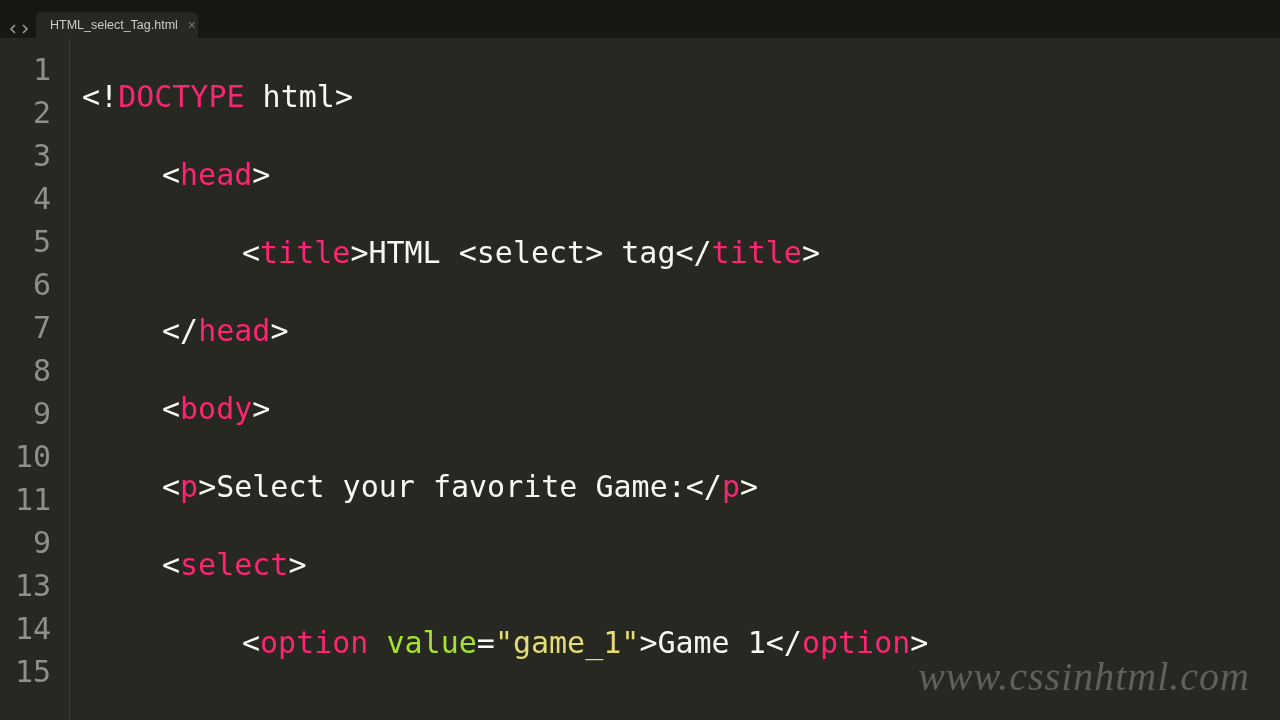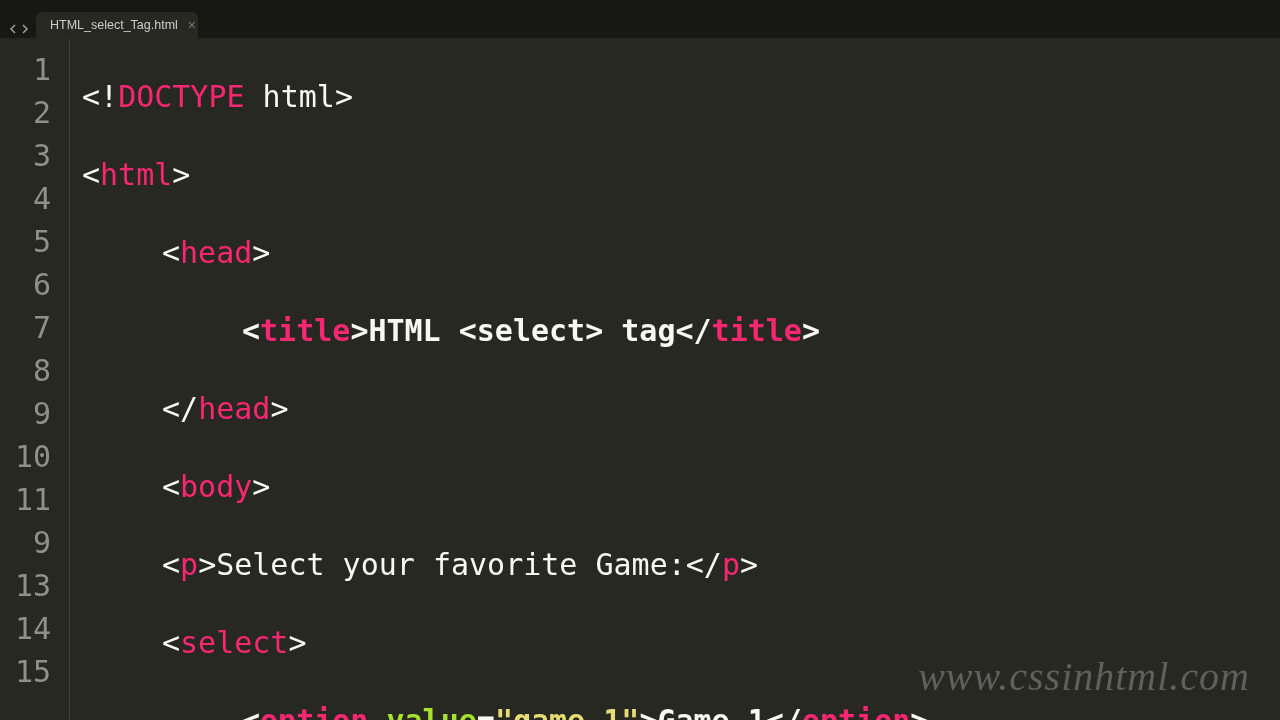--- a/index.html
+++ b/index.html
@@ -71,21 +71,21 @@
     position: relative;
   }
   .code-line { height: 43px; line-height: 43px; }
   .p  { color: #f8f8f2; } 
   .t  { color: #f92672; } 
   .dt { color: #f92672; } 
   .a  { color: #a6e22e; } 
   .s  { color: #e6db74; } 
   .tx { color: #f8f8f2; } 
   .indent1 { padding-left: 80px; }
-  .indent2 { padding-left: 160px; font-weight: bold; }
+  .indent2 { padding-left: 160px; }
   .watermark {
     position: absolute;
     right: 30px;
     bottom: 20px;
     font-family: Georgia, "Times New Roman", serif;
     font-style: italic;
     font-size: 40px;
     color: rgba(200,200,200,0.35);
     letter-spacing: 1px;
     pointer-events: none;
@@ -129,21 +129,20 @@
     <div>10</div>
     <div>11</div>
     <div>9</div>
     <div>13</div>
     <div>14</div>
     <div>15</div>
   </div>
 
   <div class="code">
 <div class="code-line"><span class="p">&lt;!</span><span class="dt">DOCTYPE</span><span class="p"> html</span><span class="p">&gt;</span></div>
-<div class="code-line"><span class="p">&lt;</span><span class="t">html</span><span class="p">&gt;</span></div>
 <div class="code-line indent1"><span class="p">&lt;</span><span class="t">head</span><span class="p">&gt;</span></div>
 <div class="code-line indent2"><span class="p">&lt;</span><span class="t">title</span><span class="p">&gt;</span><span class="tx">HTML &lt;select&gt; tag</span><span class="p">&lt;/</span><span class="t">title</span><span class="p">&gt;</span></div>
 <div class="code-line indent1"><span class="p">&lt;/</span><span class="t">head</span><span class="p">&gt;</span></div>
 <div class="code-line indent1"><span class="p">&lt;</span><span class="t">body</span><span class="p">&gt;</span></div>
 <div class="code-line indent1"><span class="p">&lt;</span><span class="t">p</span><span class="p">&gt;</span><span class="tx">Select your favorite Game:</span><span class="p">&lt;/</span><span class="t">p</span><span class="p">&gt;</span></div>
 <div class="code-line indent1"><span class="p">&lt;</span><span class="t">select</span><span class="p">&gt;</span></div>
 <div class="code-line indent2"><span class="p">&lt;</span><span class="t">option</span><span class="p"> </span><span class="a">value</span><span class="p">=</span><span class="s">"</span><span class="s">game_1</span><span class="s">"</span><span class="p">&gt;</span><span class="tx">Game 1</span><span class="p">&lt;/</span><span class="t">option</span><span class="p">&gt;</span></div>
 
 
 

